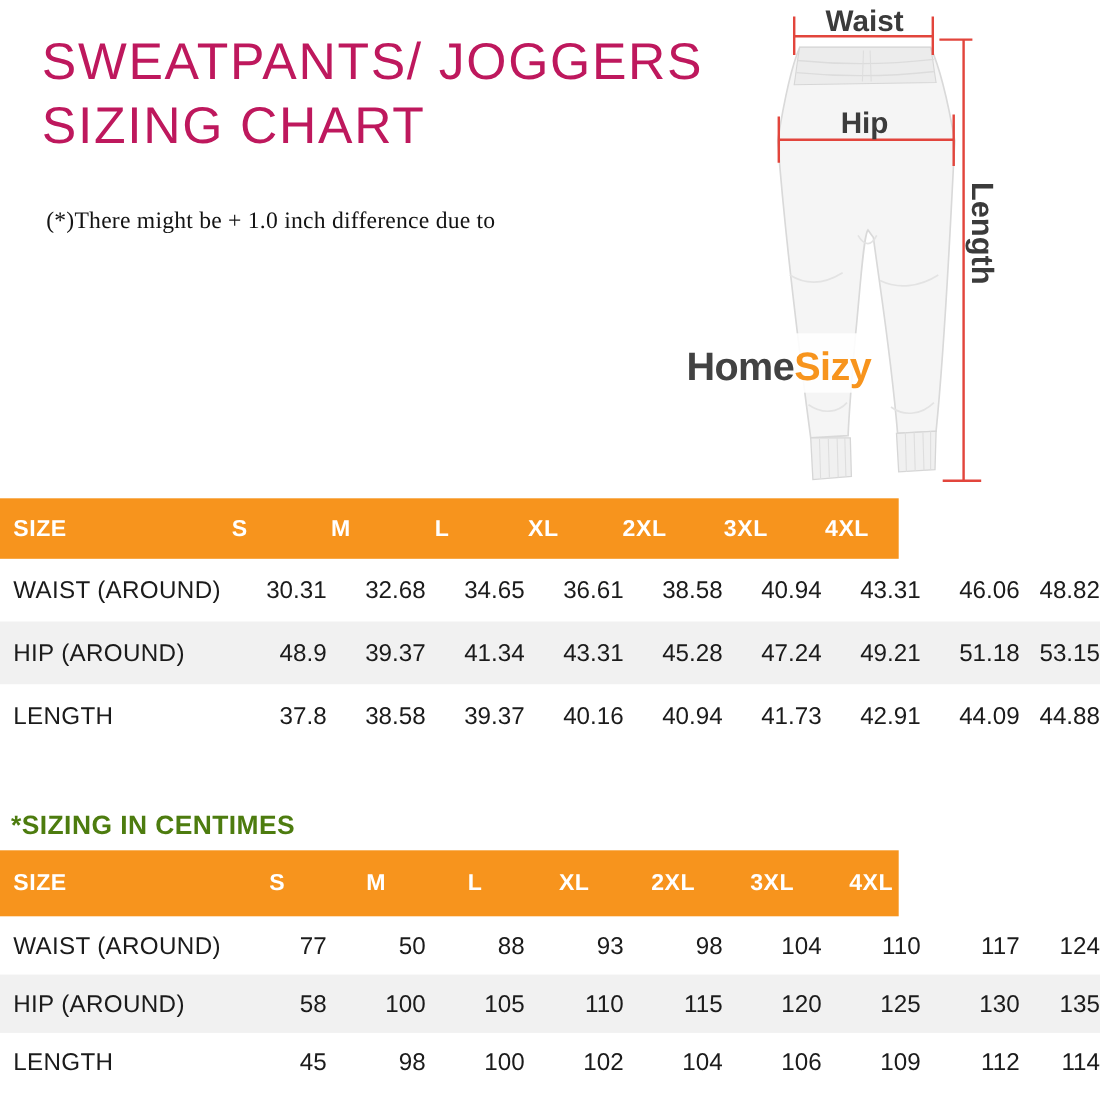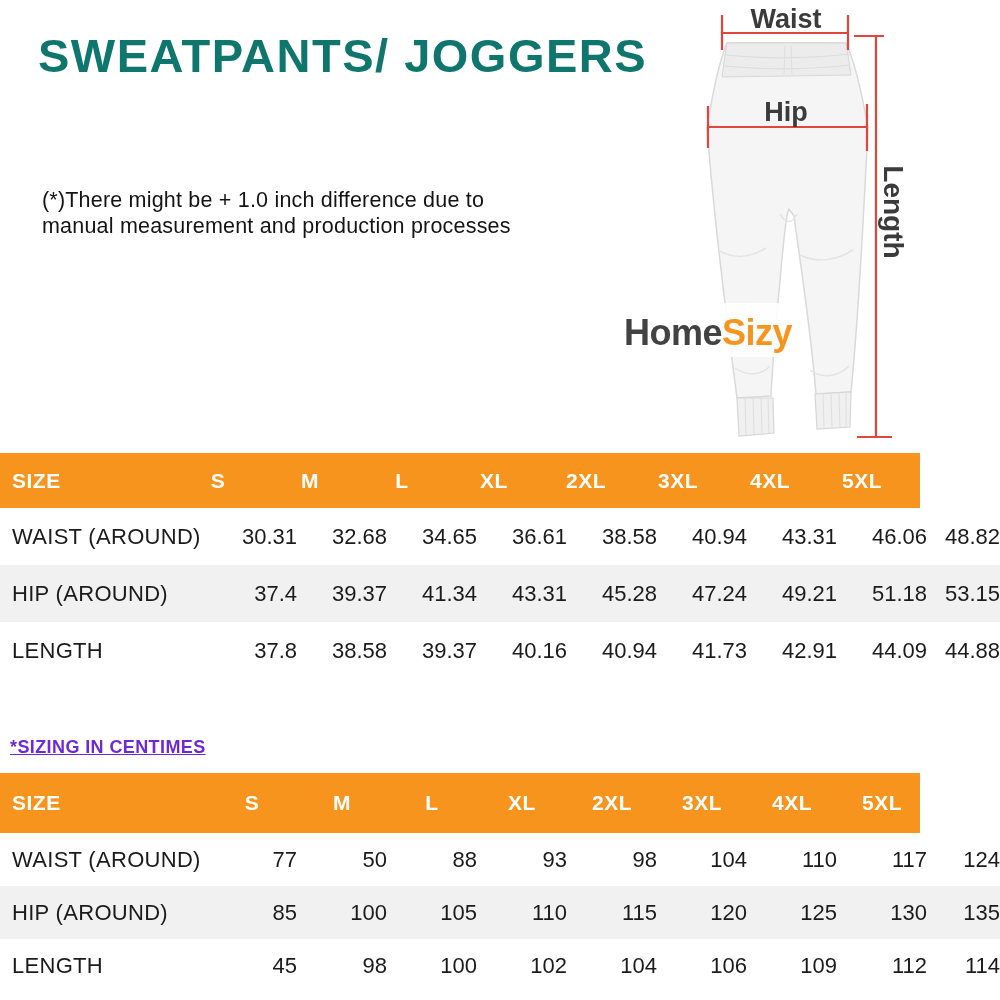--- a/index.html
+++ b/index.html
@@ -2,32 +2,33 @@
 <html><head>
 <meta charset="utf-8">
 <style>
   html,body{margin:0;padding:0;}
   body{
     width:1000px;height:1000px;background:#ffffff;position:relative;overflow:hidden;
     font-family:"Liberation Sans", sans-serif;
   }
   .page-title{
     position:absolute;left:38px;top:27px;
-    font-size:47px;font-weight:bold;line-height:58px;letter-spacing:1.5px;
-    color:#0f766e;white-space:nowrap;
+    font-size:47px;font-weight:normal;line-height:58px;letter-spacing:1.5px;
+    color:#be185d;white-space:nowrap;
   }
   .note{
     position:absolute;left:42px;top:188px;
     font-size:21.5px;line-height:25.5px;letter-spacing:0.2px;color:#141414;
     white-space:nowrap;
+    font-family:Liberation Serif, serif;
   }
   .figure-wrap{position:absolute;left:590px;top:0;width:410px;height:452px;}
   
   .thead{
-    position:absolute;left:0;width:920px;background:#F7941D;
+    position:absolute;left:0;width:817px;background:#F7941D;
     display:grid;align-items:center;color:#ffffff;font-weight:bold;
     font-size:21px;letter-spacing:0.5px;
   }
   .thead>div{text-align:center;}
   .thead>div:first-child{text-align:left;padding-left:12px;}
   .thead.t1{top:453px;height:55px;grid-template-columns:172px repeat(9,92px);}
   .thead.t2{top:773px;height:60px;grid-template-columns:207px repeat(8,90px) 73px;}
   .tbody{position:absolute;left:0;width:1000px;}
   .tbody.t1{top:508px;}
   .tbody.t2{top:833px;}
@@ -35,33 +36,33 @@
     display:grid;grid-template-columns:207px repeat(8,90px) 73px;
     align-items:center;font-size:22px;color:#1b1b1b;
   }
   .tbody.t1 .trow{height:57px;}
   .tbody.t2 .trow{height:53px;}
   .trow>div{text-align:right;}
   .trow>.rlabel{text-align:left;padding-left:12px;letter-spacing:0.3px;}
   .trow.alt{background:#F1F1F1;}
   .cm-heading{
     position:absolute;left:10px;top:737px;
-    font-size:18px;font-weight:bold;letter-spacing:0.4px;color:#6d28d9;text-decoration:underline;
+    font-size:24px;font-weight:bold;letter-spacing:0.4px;color:#4d7c0f;
   }
 </style>
 </head>
 <body>
 
 <div class="page-title">
   <div>SWEATPANTS/ JOGGERS</div>
+  <div>SIZING CHART</div>
 </div>
 
 <div class="note">
   <div>(*)There might be + 1.0 inch difference due to</div>
-  <div>manual measurement and production processes</div>
 </div>
 
 <div class="figure-wrap">
   <svg width="410" height="452" viewBox="590 0 410 452" xmlns="http://www.w3.org/2000/svg">
 
     <g>
       <path d="M 727 43 L 846 43 C 852 56 860 82 868 128 C 864 202 860 302 851 392
                L 816 394 C 810 322 800 262 794 216 L 789 209
                C 785 214 782 262 778 302 C 775 336 772 372 771 396
                L 737 398 C 728 330 715 232 707 128 C 714 84 721 57 727 43 Z" fill="#f5f5f5" stroke="#d9d9d9" stroke-width="1.5"></path>
@@ -122,21 +123,21 @@
     <div>34.65</div>
     <div>36.61</div>
     <div>38.58</div>
     <div>40.94</div>
     <div>43.31</div>
     <div>46.06</div>
     <div>48.82</div>
   </div>
   <div class="trow alt">
     <div class="rlabel">HIP (AROUND)</div>
-    <div>37.4</div>
+    <div>48.9</div>
     <div>39.37</div>
     <div>41.34</div>
     <div>43.31</div>
     <div>45.28</div>
     <div>47.24</div>
     <div>49.21</div>
     <div>51.18</div>
     <div>53.15</div>
   </div>
   <div class="trow">
@@ -175,21 +176,21 @@
     <div>88</div>
     <div>93</div>
     <div>98</div>
     <div>104</div>
     <div>110</div>
     <div>117</div>
     <div>124</div>
   </div>
   <div class="trow alt">
     <div class="rlabel">HIP (AROUND)</div>
-    <div>85</div>
+    <div>58</div>
     <div>100</div>
     <div>105</div>
     <div>110</div>
     <div>115</div>
     <div>120</div>
     <div>125</div>
     <div>130</div>
     <div>135</div>
   </div>
   <div class="trow">

